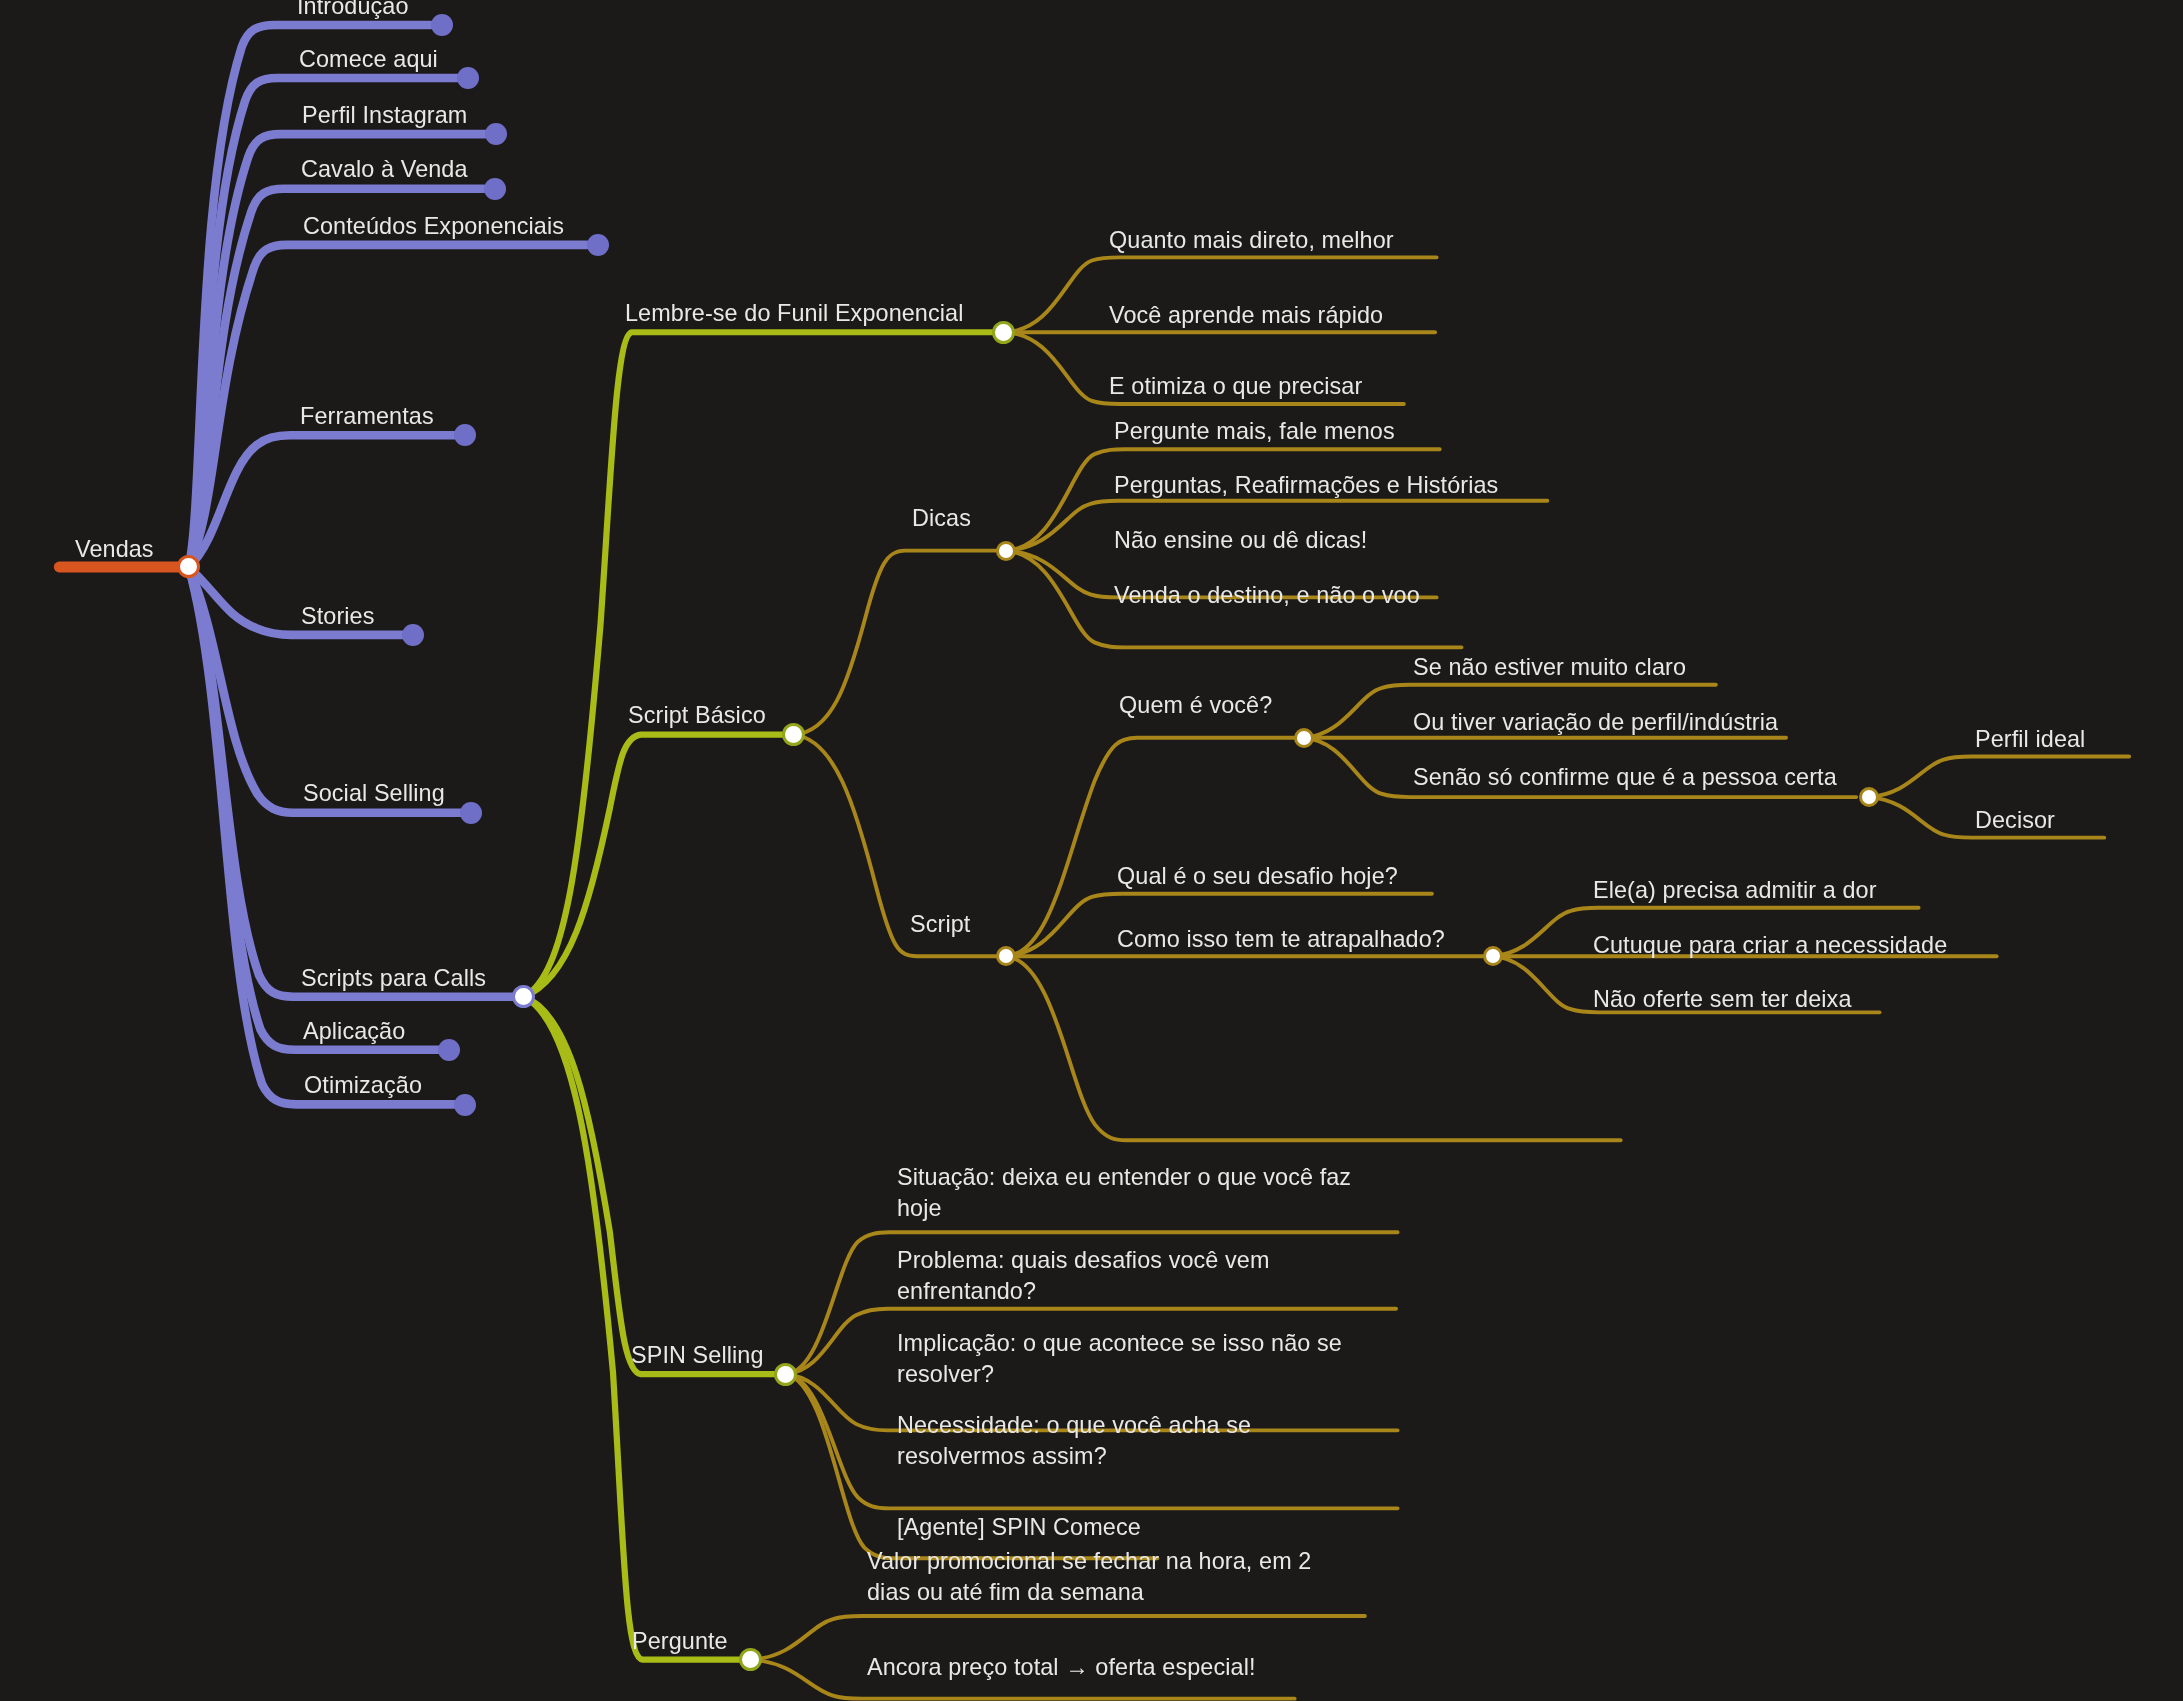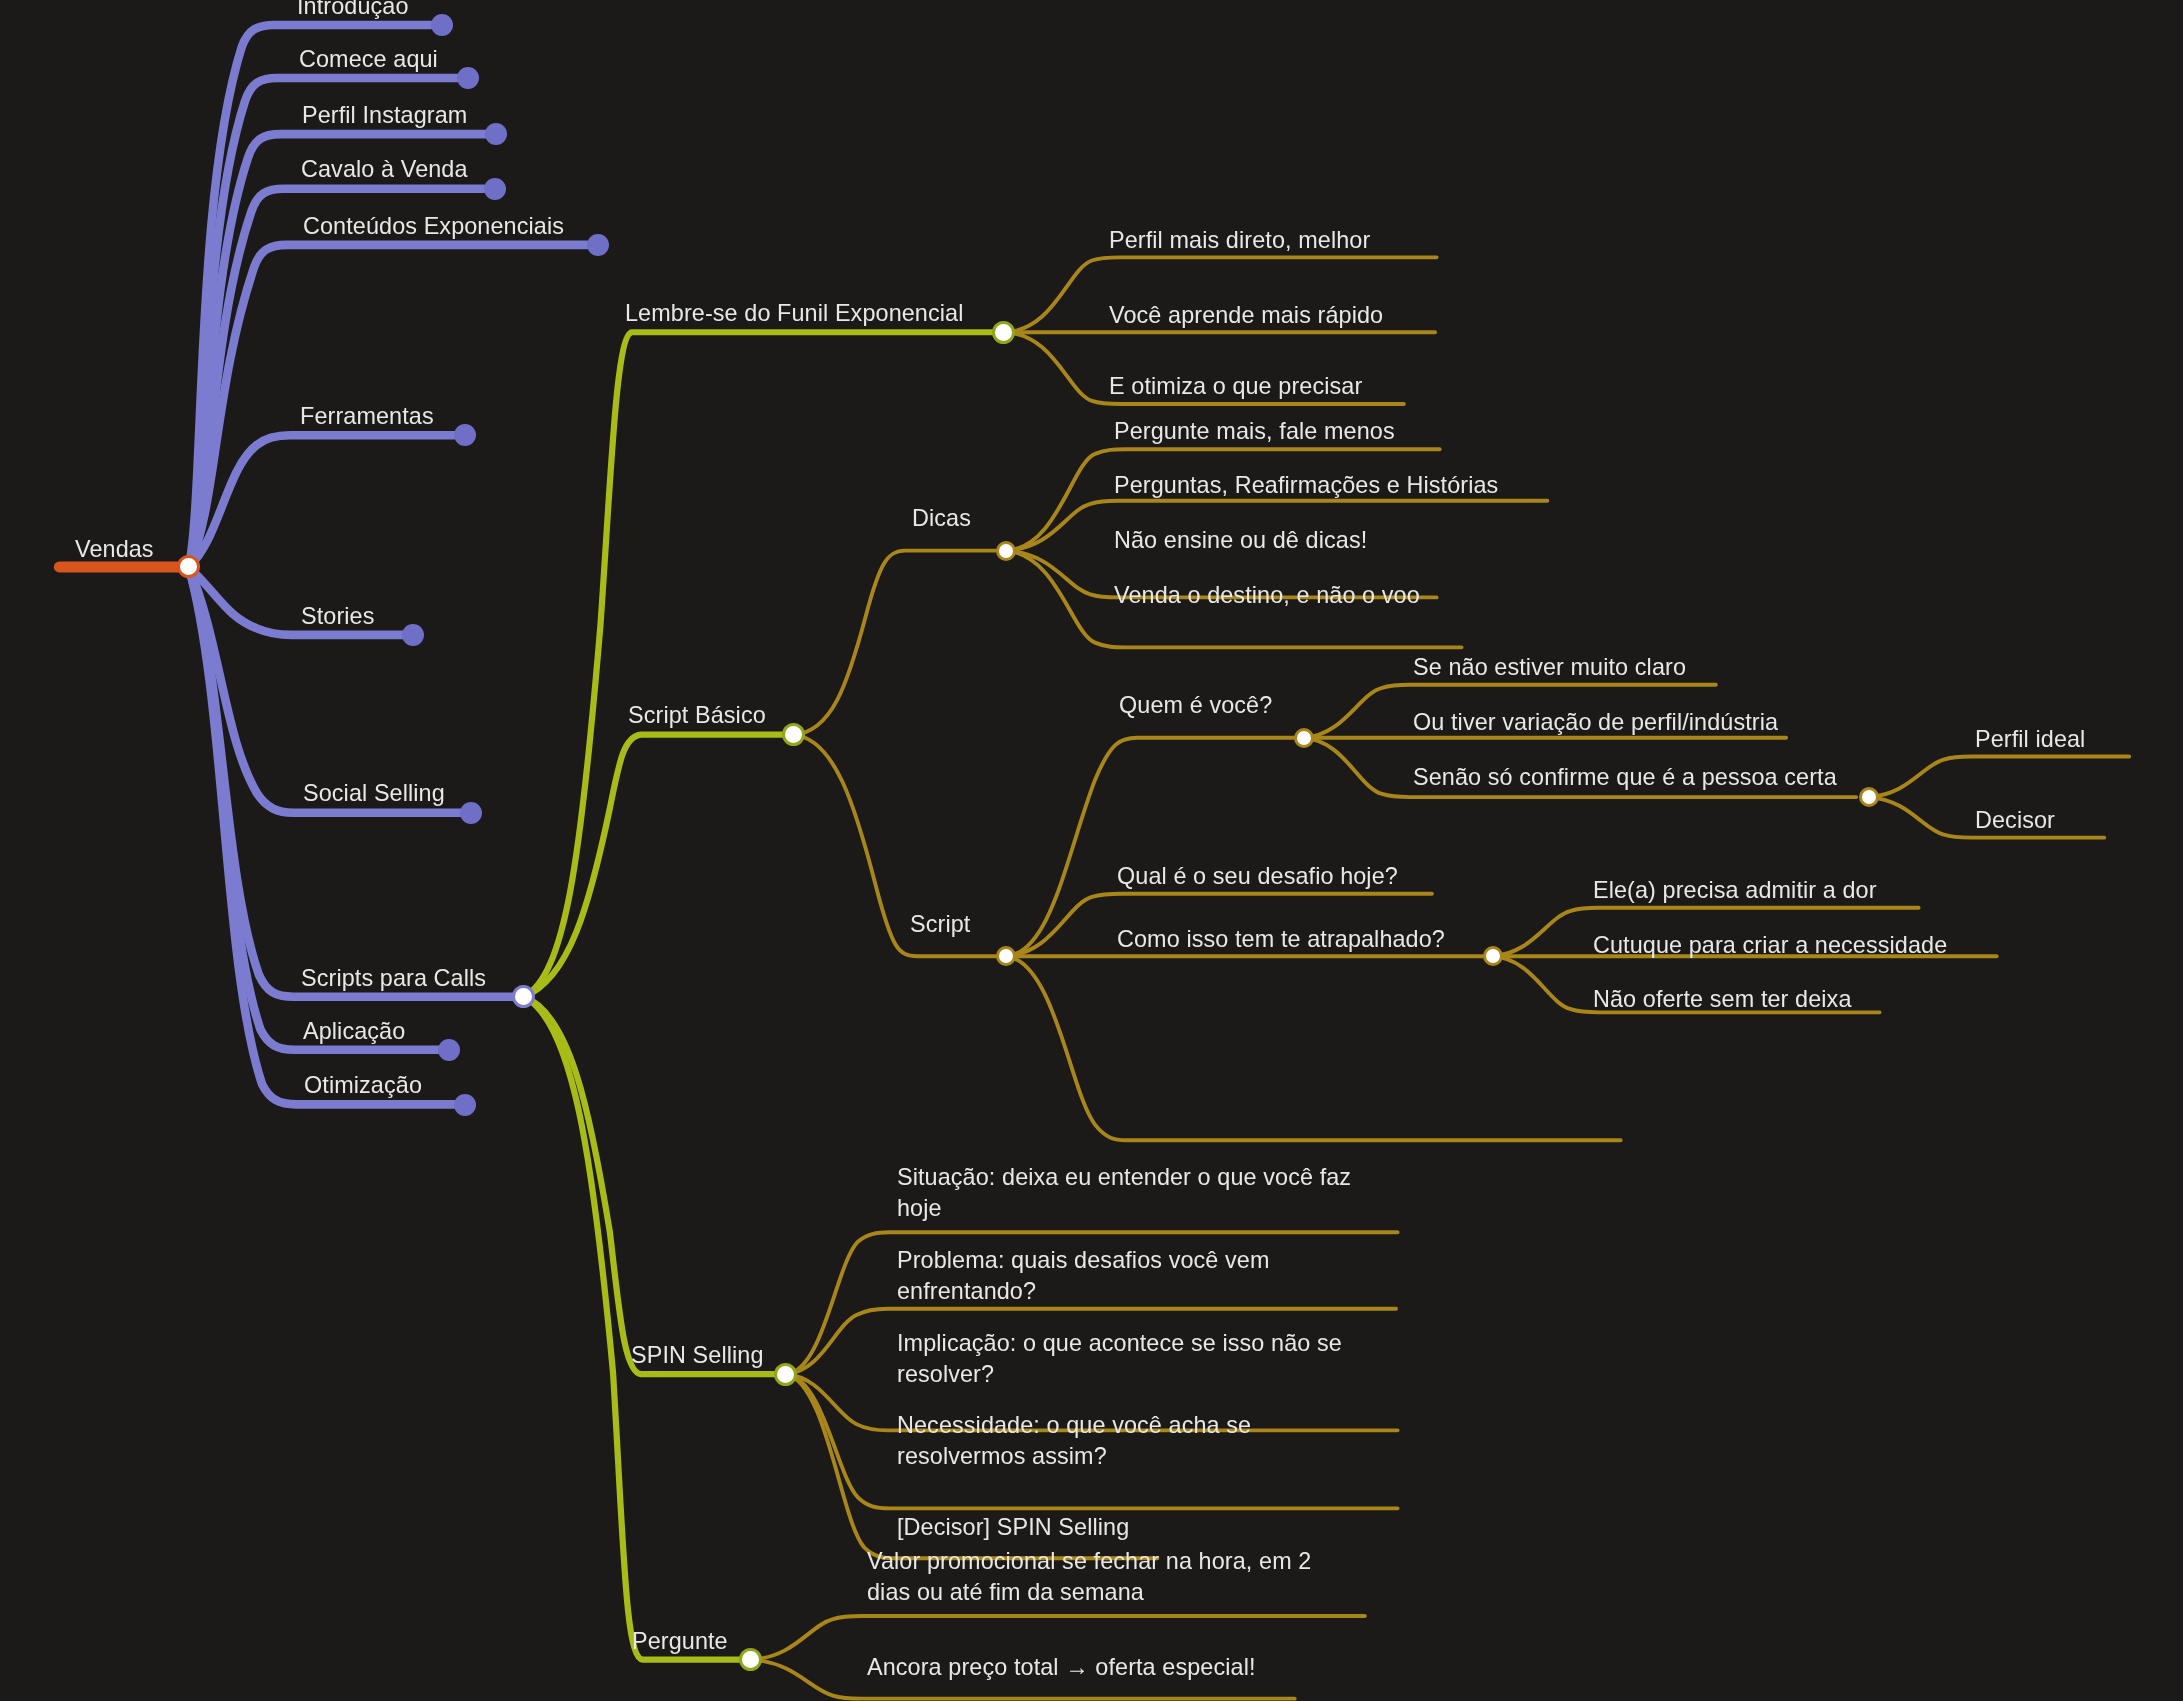--- a/index.html
+++ b/index.html
@@ -159,21 +159,21 @@
 
   <div class="dot leaf-purple" style="left:438px;top:1039px;"></div>
   <div class="nodeLabel" style="left:303px;top:1016px;">Aplicação</div>
 
   <div class="dot leaf-purple" style="left:454px;top:1094px;"></div>
   <div class="nodeLabel" style="left:304px;top:1070px;">Otimização</div>
 
   <div class="dot hub-green" style="left:992px;top:321px;"></div>
   <div class="nodeLabel" style="left:625px;top:298px;">Lembre-se do Funil Exponencial</div>
 
-  <div class="nodeLabel" style="left:1109px;top:225px;">Perfil mais direto, melhor</div>
+  <div class="nodeLabel" style="left:1109px;top:225px;">Quanto mais direto, melhor</div>
   <div class="nodeLabel" style="left:1109px;top:300px;">Você aprende mais rápido</div>
   <div class="nodeLabel" style="left:1109px;top:371px;">E otimiza o que precisar</div>
 
   <div class="dot hub-green" style="left:782px;top:723px;"></div>
   <div class="nodeLabel" style="left:628px;top:700px;">Script Básico</div>
 
   <div class="dot hub-gold" style="left:996px;top:541px;"></div>
   <div class="nodeLabel" style="left:912px;top:503px;">Dicas</div>
 
   <div class="nodeLabel" style="left:1114px;top:416px;">Pergunte mais, fale menos</div>
@@ -205,21 +205,21 @@
   <div class="nodeLabel" style="left:1593px;top:984px;">Não oferte sem ter deixa</div>
 
 
   <div class="dot hub-green" style="left:774px;top:1363px;"></div>
   <div class="nodeLabel" style="left:631px;top:1340px;">SPIN Selling</div>
 
   <div class="nodeLabel wrap" style="left:897px;top:1162px;width:484px;">Situação: deixa eu entender o que você faz hoje</div>
   <div class="nodeLabel wrap" style="left:897px;top:1245px;width:452px;">Problema: quais desafios você vem enfrentando?</div>
   <div class="nodeLabel wrap" style="left:897px;top:1328px;width:484px;">Implicação: o que acontece se isso não se resolver?</div>
   <div class="nodeLabel wrap" style="left:897px;top:1410px;width:452px;">Necessidade: o que você acha se resolvermos assim?</div>
-  <div class="nodeLabel" style="left:897px;top:1512px;">[Decisor] SPIN Selling</div>
+  <div class="nodeLabel" style="left:897px;top:1512px;">[Agente] SPIN Comece</div>
 
   <div class="dot hub-green" style="left:739px;top:1648px;"></div>
   <div class="nodeLabel" style="left:632px;top:1626px;">Pergunte</div>
 
   <div class="nodeLabel wrap" style="left:867px;top:1546px;width:476px;">Valor promocional se fechar na hora, em 2 dias ou até fim da semana</div>
   <div class="nodeLabel" style="left:867px;top:1652px;">Ancora preço total → oferta especial!</div>
 
 </div>
 
 

